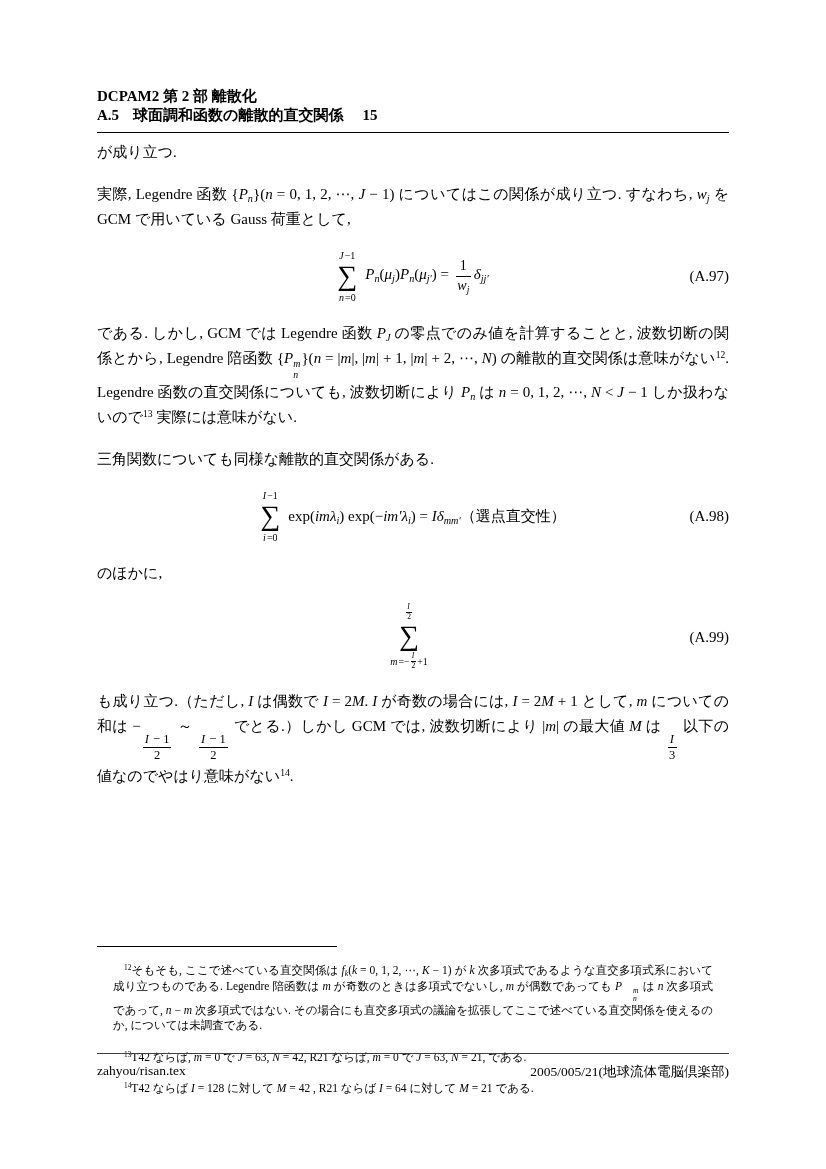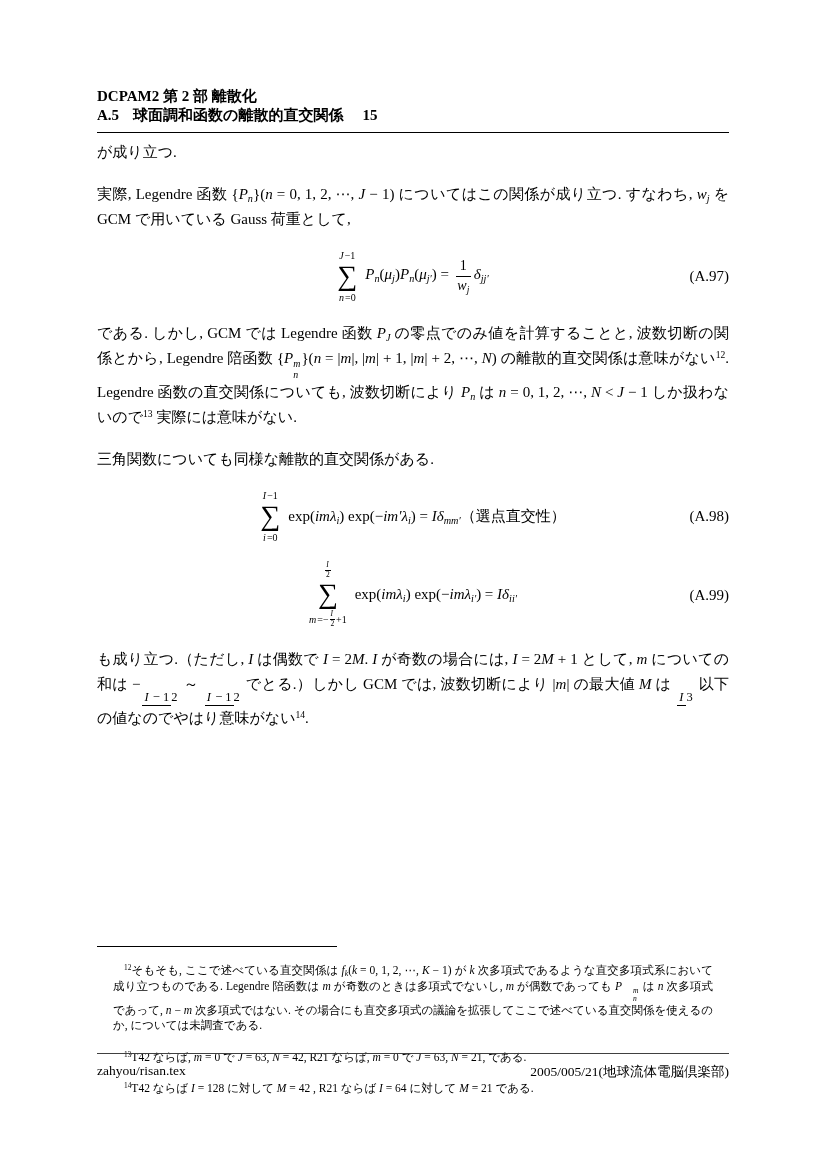--- a/index.html
+++ b/index.html
@@ -29,21 +29,21 @@
   .mi, .mx i { font-style:italic; }
   .mx i { margin-right:1px; }
   .msub { font-size:0.68em; font-style:italic; vertical-align:-0.28em; line-height:0; }
   .msup { font-size:0.64em; vertical-align:0.55em; line-height:0; }
   .supsub {
     display:inline-flex; flex-direction:column; align-items:flex-start;
     font-size:0.66em; line-height:1.05; vertical-align:-0.45em; margin-right:1px;
   }
   .supsub .ssu, .supsub .ssd { font-style:italic; display:block; }
   .ifrac {
-    display:inline-flex; align-items:center;
+    display:inline-flex; flex-direction:column; align-items:center;
     vertical-align:-0.95em; text-align:center; font-size:12.5px; line-height:1.25; margin:0 2px;
   }
   .ifrac .fn { border-bottom:1px solid #000; padding:0 2px 0; }
   .ifrac .fd { padding-top:0; }
   
   .eq { position:relative; display:flex; justify-content:center; align-items:center; margin:8px 0 18px; min-height:54px; }
   .eq-tag { position:absolute; right:0; top:50%; transform:translateY(-50%); font-style:normal; }
   .bigop { display:inline-flex; flex-direction:column; align-items:center; line-height:1; margin-right:8px; }
   .op-sup, .op-sub { font-size:10px; line-height:1.1; display:inline-flex; align-items:center; }
   .op-sym { font-size:28px; line-height:1; padding:1px 0 2px; }
@@ -110,40 +110,40 @@
     <div class="eq">
       <span class="bigop">
         <span class="op-sup mx"><i>I</i>−1</span>
         <span class="op-sym">∑</span>
         <span class="op-sub mx"><i>i</i>=0</span>
       </span>
       <span class="eqbody"><span class="rn">exp(</span><span class="mi">imλ</span><span class="msub">i</span><span class="rn">) exp(−</span><span class="mi">im′λ</span><span class="msub">i</span><span class="rn">) = </span><span class="mi">Iδ</span><span class="msub">mm′</span><span class="eq-note rn">（選点直交性）</span></span>
       <span class="eq-tag">(A.98)</span>
     </div>
 
+    <p><span class="rn">のほかに,</span></p>
 
     <div class="eq">
       <span class="bigop">
         <span class="op-sup">
             <span class="tfrac">
               <span class="tnum mx"><i>I</i></span>
               <span class="tden mx">2</span>
             </span>
           </span>
         <span class="op-sym">∑</span>
         <span class="op-sub">
             <span class="mx"><i>m</i>=−</span>
             <span class="tfrac">
               <span class="tnum mx"><i>I</i></span>
               <span class="tden mx">2</span>
             </span>
             <span class="rn">+1</span>
           </span>
       </span>
-      <span class="eqbody"><span class="rn">exp(</span><span class="mi">imλ</span><span class="msub">i</span><span class="rn">) exp(−</span><span class="mi">imλ</span><span class="msub">i′</span><span class="rn">) = </span><span class="mi">Iδ</span><span class="msub">ii′</span></span>
       <span class="eq-tag">(A.99)</span>
     </div>
 
     <p><span class="rn">も成り立つ.（ただし, </span><span class="mi">I</span><span class="rn"> は偶数で </span><span class="mi">I</span><span class="rn"> = 2</span><span class="mi">M</span><span class="rn">. </span><span class="mi">I</span><span class="rn"> が奇数の場合には, </span><span class="mi">I</span><span class="rn"> = 2</span><span class="mi">M</span><span class="rn"> + 1 として, </span><span class="mi">m</span><span class="rn"> についての和は −</span><span class="ifrac">
           <span class="fn mx"><i>I</i> − 1</span>
           <span class="fd mx">2</span>
         </span><span class="rn"> ～ </span><span class="ifrac">
           <span class="fn mx"><i>I</i> − 1</span>
           <span class="fd mx">2</span>
         </span><span class="rn"> でとる.）しかし GCM では, 波数切断により |</span><span class="mi">m</span><span class="rn">| の最大値 </span><span class="mi">M</span><span class="rn"> は </span><span class="ifrac">

